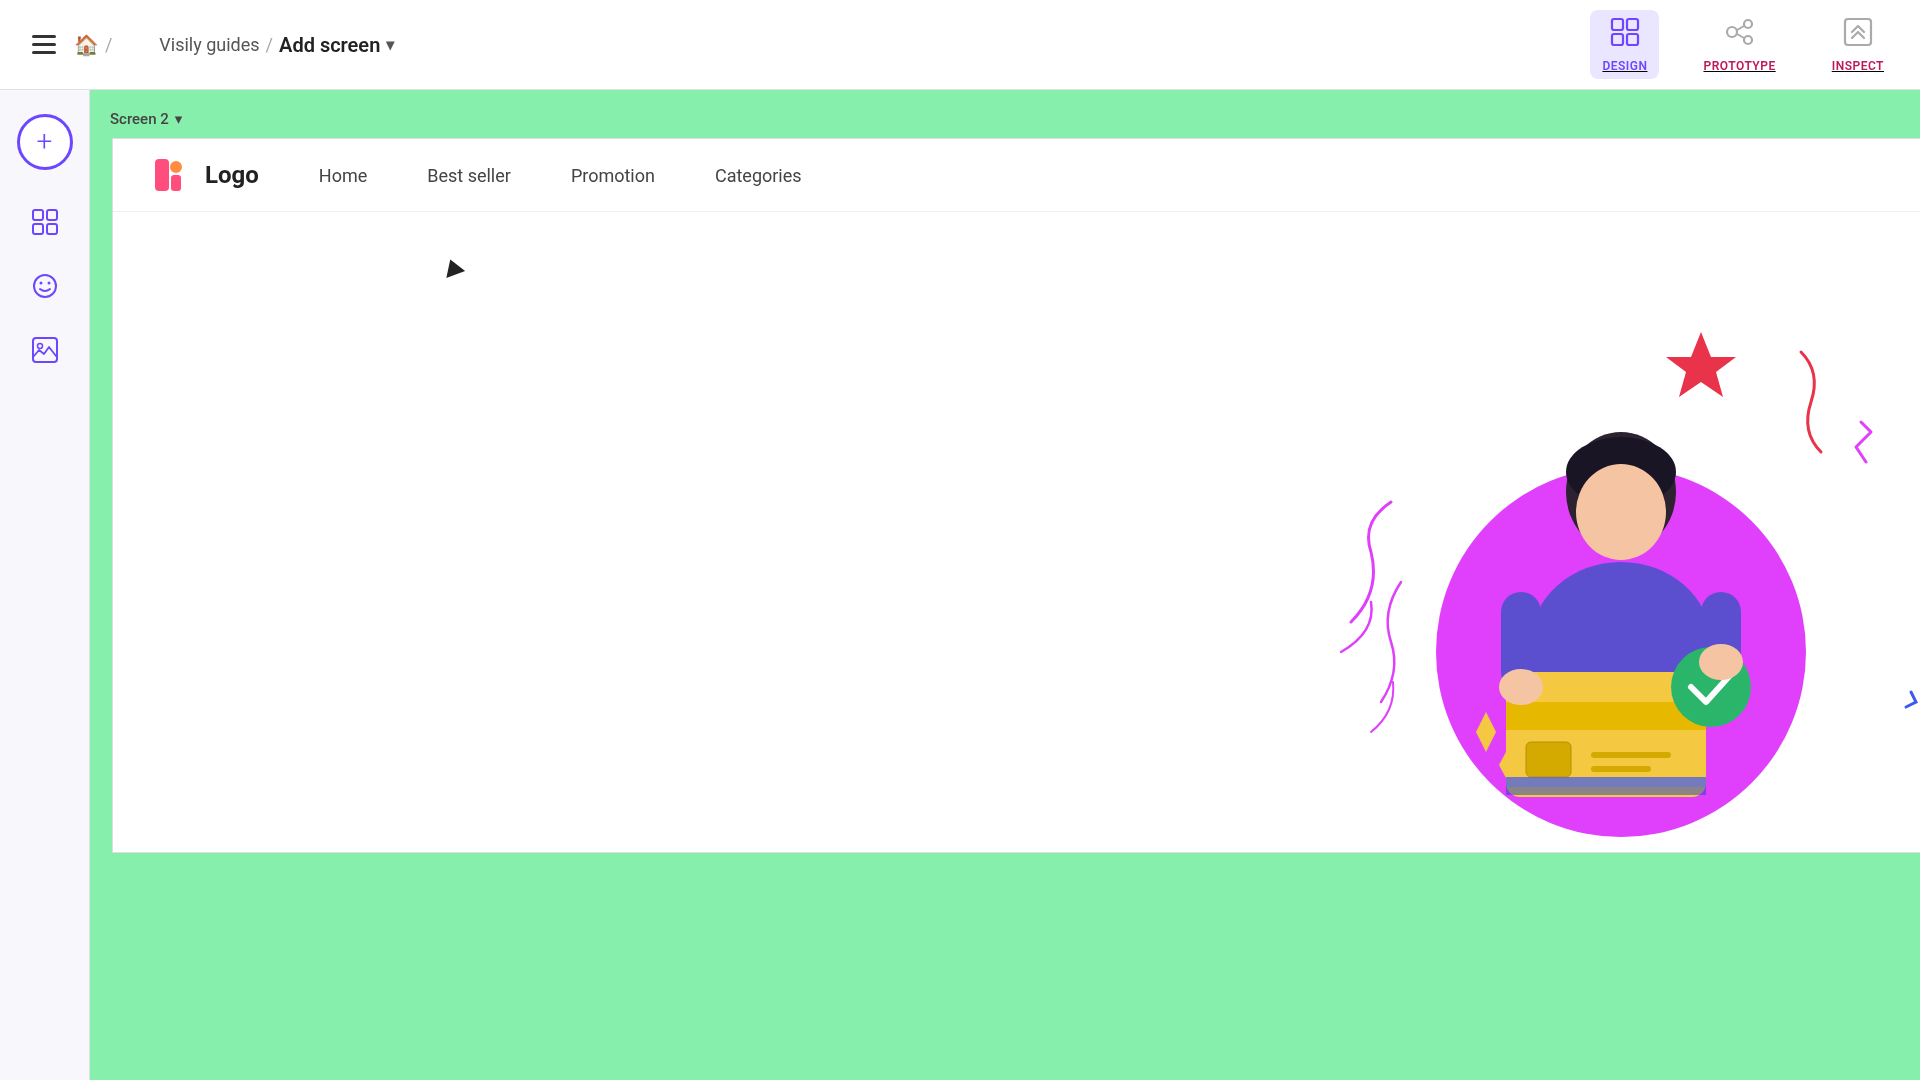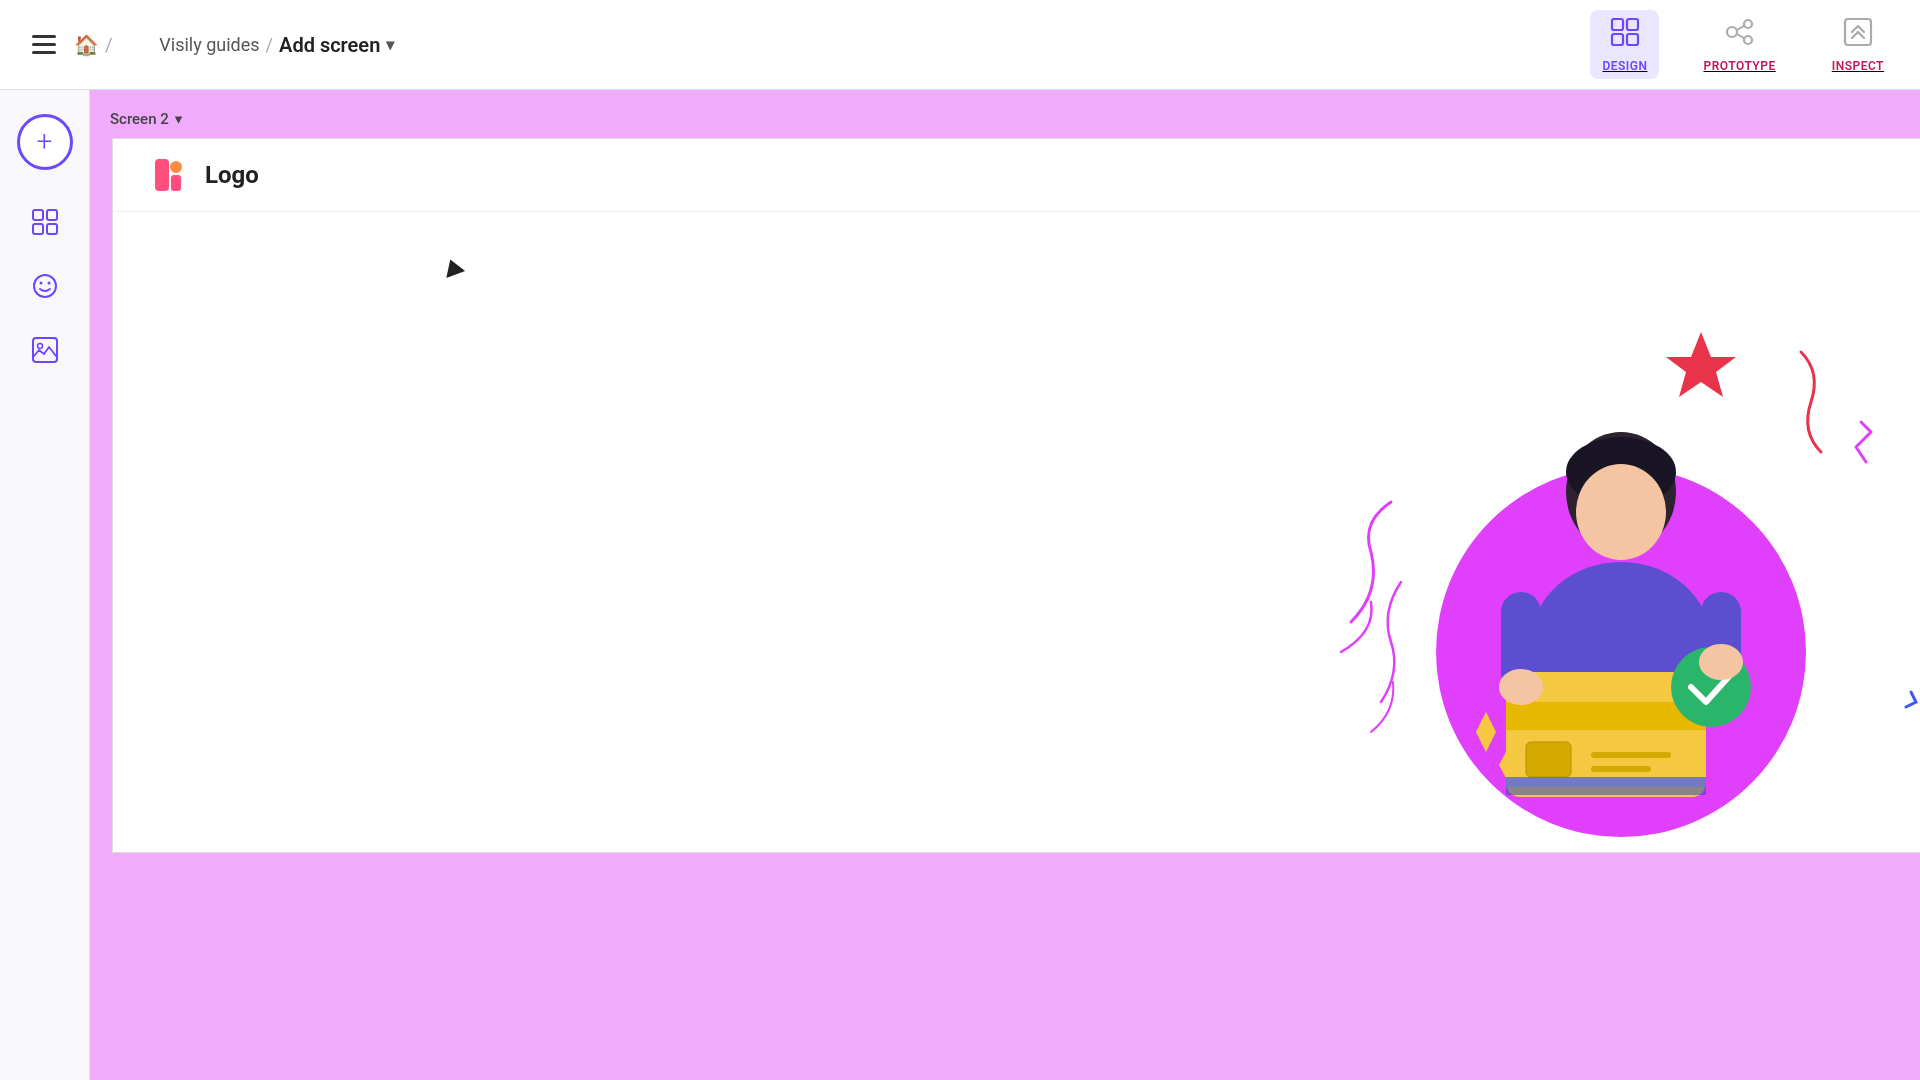--- a/index.html
+++ b/index.html
@@ -165,21 +165,21 @@
       color: #6c47ff;
     }
 
     
     .main {
       margin-top: 90px;
       margin-left: 90px;
       padding: 20px 0 0 0;
       width: calc(1920px - 90px);
       height: calc(1080px - 90px);
-      background: #f0abfc;
+      background: #86efac;
       position: relative;
     }
 
     
     .screen-label {
       display: flex;
       align-items: center;
       gap: 6px;
       margin-left: 20px;
       margin-bottom: 10px;
@@ -380,20 +380,26 @@
             <rect x="2" y="2" width="14" height="32" rx="4" fill="#ff4d7d"></rect>
 
             <rect x="18" y="18" width="10" height="16" rx="3" fill="#ff4d7d"></rect>
 
             <circle cx="23" cy="10" r="6" fill="#ff8c42"></circle>
           </svg>
         </div>
         <span class="logo-text">Logo</span>
       </div>
 
+      <div class="nav-links">
+        <a class="nav-link">Home</a>
+        <a class="nav-link">Best seller</a>
+        <a class="nav-link">Promotion</a>
+        <a class="nav-link">Categories</a>
+      </div>
     </div>
 
     <div class="canvas-content">
 
       <div class="illustration-wrapper">
         <svg width="600" height="580" viewBox="0 0 600 580" fill="none">
 
           <path d="M30 350 Q60 320 50 280 Q40 250 70 230" stroke="#e040fb" stroke-width="3" stroke-linecap="round" fill="none"></path>
           <path d="M20 380 Q55 360 50 330" stroke="#e040fb" stroke-width="2.5" stroke-linecap="round" fill="none"></path>
 

